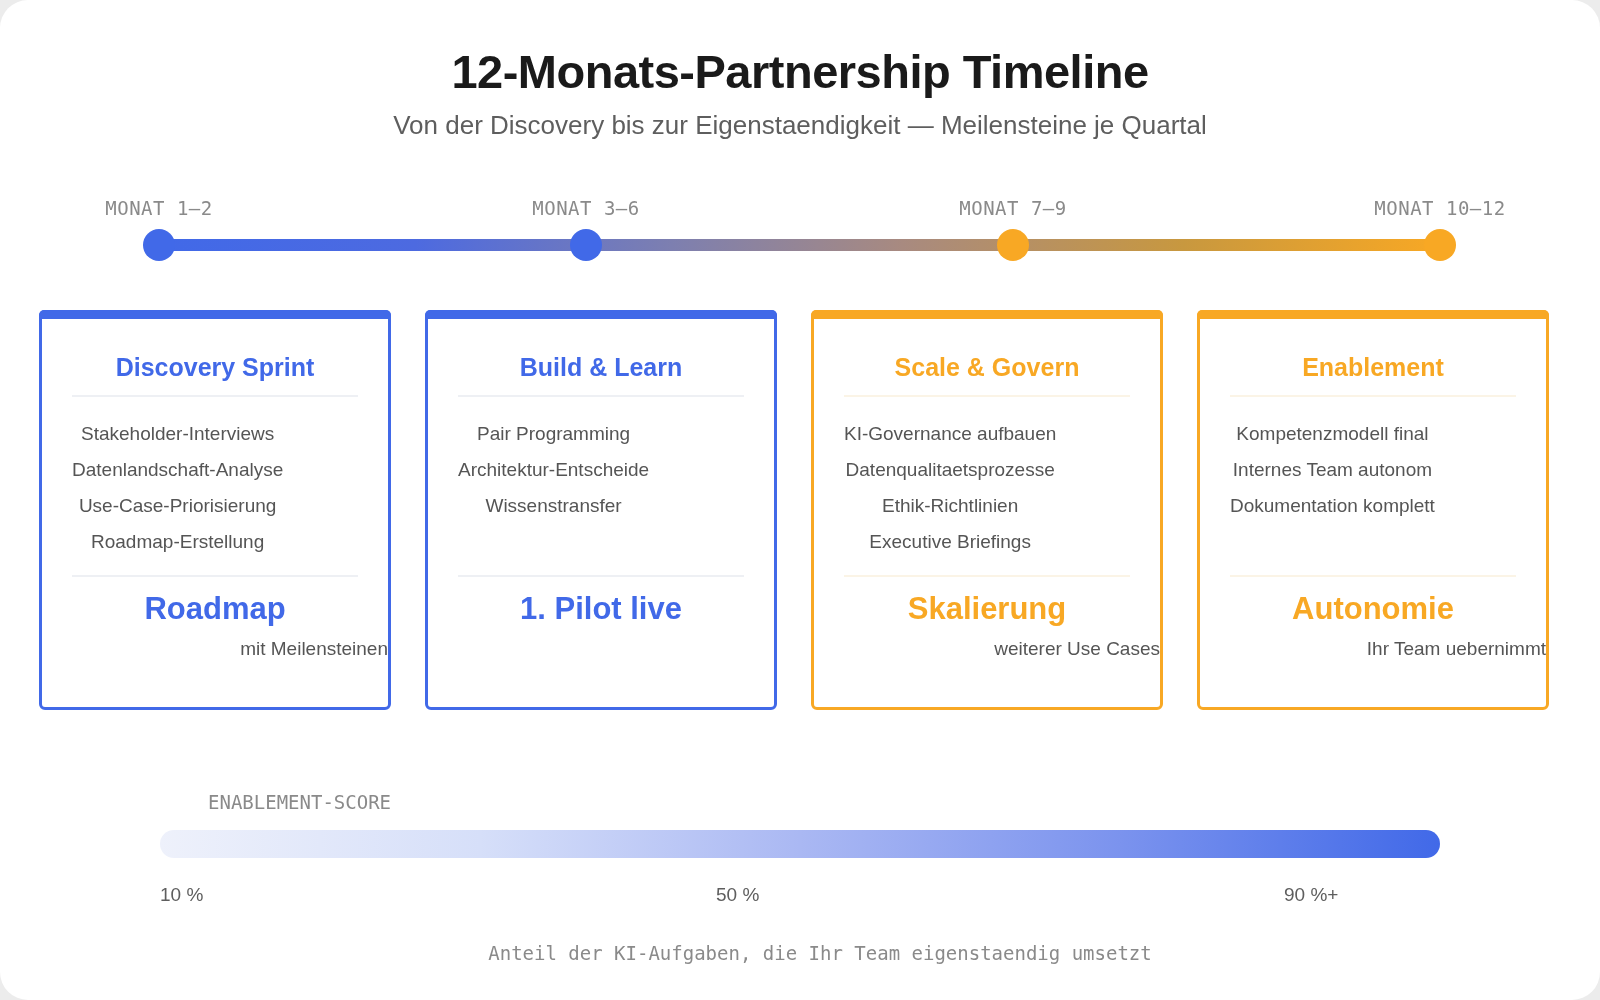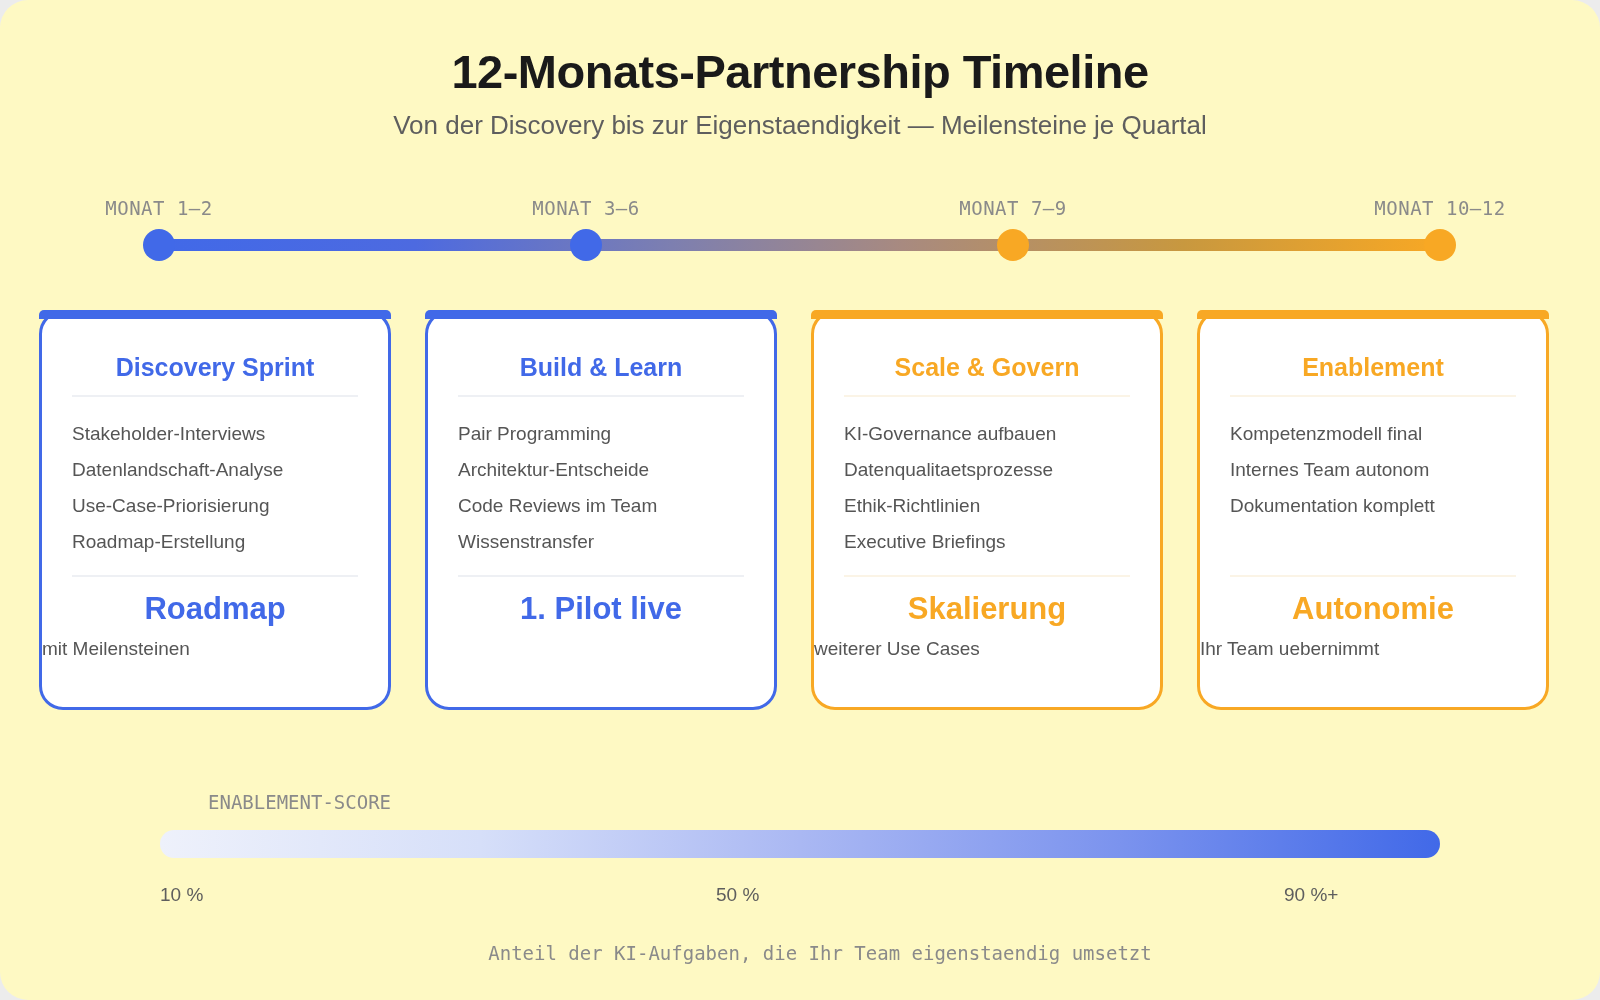--- a/index.html
+++ b/index.html
@@ -1,20 +1,20 @@
 <!DOCTYPE html>
 <html><head>
 <meta charset="utf-8">
 <style>
   * { box-sizing: border-box; margin: 0; padding: 0; }
   html, body { width: 1600px; height: 1000px; background: #ececec; overflow: hidden; }
   body { font-family: "Liberation Sans", sans-serif; }
   .canvas {
     position: absolute; left: 0; top: 0; width: 1600px; height: 1000px;
-    background: #fef9c3; border-radius: 28px;
+    background: #ffffff; border-radius: 28px;
   }
   .title {
     position: absolute; left: 0; right: 0; top: 44px; text-align: center;
     font-size: 47px; font-weight: 700; color: #1a1a1a; letter-spacing: -0.5px;
   }
   .subtitle {
     position: absolute; left: 0; right: 0; top: 110px; text-align: center;
     font-size: 26px; color: #5e5e5e;
   }
   .month-label {
@@ -23,39 +23,39 @@
   }
   .track {
     position: absolute; left: 159px; top: 239px; width: 1281px; height: 12px; border-radius: 6px;
     background: linear-gradient(90deg, #4169e8 0%, #4d6ae0 20%, #7d7fb0 40%, #a88a80 58%, #c8983f 80%, #f8a824 100%);
   }
   .dot {
     position: absolute; top: 229px; width: 32px; height: 32px; border-radius: 50%; transform: translateX(-50%);
   }
   .card {
     position: absolute; top: 310px; width: 352px; height: 400px;
-    background: #ffffff; border: 3px solid; border-radius: 24px; text-decoration: underline;
+    background: #ffffff; border: 3px solid; border-radius: 6px; text-decoration: underline;
   }
   .card .topbar {
     position: absolute; left: -3px; right: -3px; top: -3px; height: 9px; border-radius: 5px 5px 0 0;
   }
   .card-title {
     position: absolute; left: 0; right: 0; top: 40px; text-align: center; font-size: 25px; font-weight: 700;
   }
   .divider {
     position: absolute; left: 30px; right: 30px; height: 2px; background: #eef0f4;
   }
   .divider.warm { background: #fbf4e6; }
-  .items { position: absolute; left: 30px; top: 110px; list-style: none; }
+  .items { position: absolute; left: 30px; top: 110px; list-style: none; text-align: center; }
   .items li { font-size: 19px; color: #555; height: 36px; line-height: 22px; }
   .milestone {
     position: absolute; left: 0; right: 0; top: 278px; text-align: center; font-size: 31px; font-weight: 700;
   }
   .milestone-sub {
-    position: absolute; left: 0; right: 0; top: 325px; text-align: left; font-size: 19px; color: #555;
+    position: absolute; left: 0; right: 0; top: 325px; text-align: right; font-size: 19px; color: #555;
   }
   .score-label {
     position: absolute; left: 160px; top: 791px; font-family: "DejaVu Sans Mono", "Liberation Mono", monospace;
     font-size: 19px; color: #8a8a8a; margin-left: 48px;
   }
   .score-bar {
     position: absolute; left: 160px; top: 830px; width: 1280px; height: 28px; border-radius: 14px;
     background: linear-gradient(90deg, #eef1fb 0%, #d6dff9 25%, #aab8f3 50%, #7b93ee 75%, #4169e8 100%);
   }
   .tick {
@@ -100,21 +100,20 @@
     <div class="milestone-sub">mit Meilensteinen</div>
   </div>
 
   <div class="card" style="left:425px; border-color:#4169e8">
     <div class="topbar" style="background:#4169e8"></div>
     <div class="card-title" style="color:#4169e8">Build &amp; Learn</div>
     <div class="divider" style="top:82px"></div>
     <ul class="items">
       <li>Pair Programming</li>
       <li>Architektur-Entscheide</li>
-      <li>Code Reviews im Team</li>
       <li>Wissenstransfer</li>
     </ul>
     <div class="divider" style="top:262px"></div>
     <div class="milestone" style="color:#4169e8">1. Pilot live</div>
   </div>
 
   <div class="card" style="left:811px; border-color:#f8a824">
     <div class="topbar" style="background:#f8a824"></div>
     <div class="card-title" style="color:#f8a824">Scale &amp; Govern</div>
     <div class="divider warm" style="top:82px"></div>

